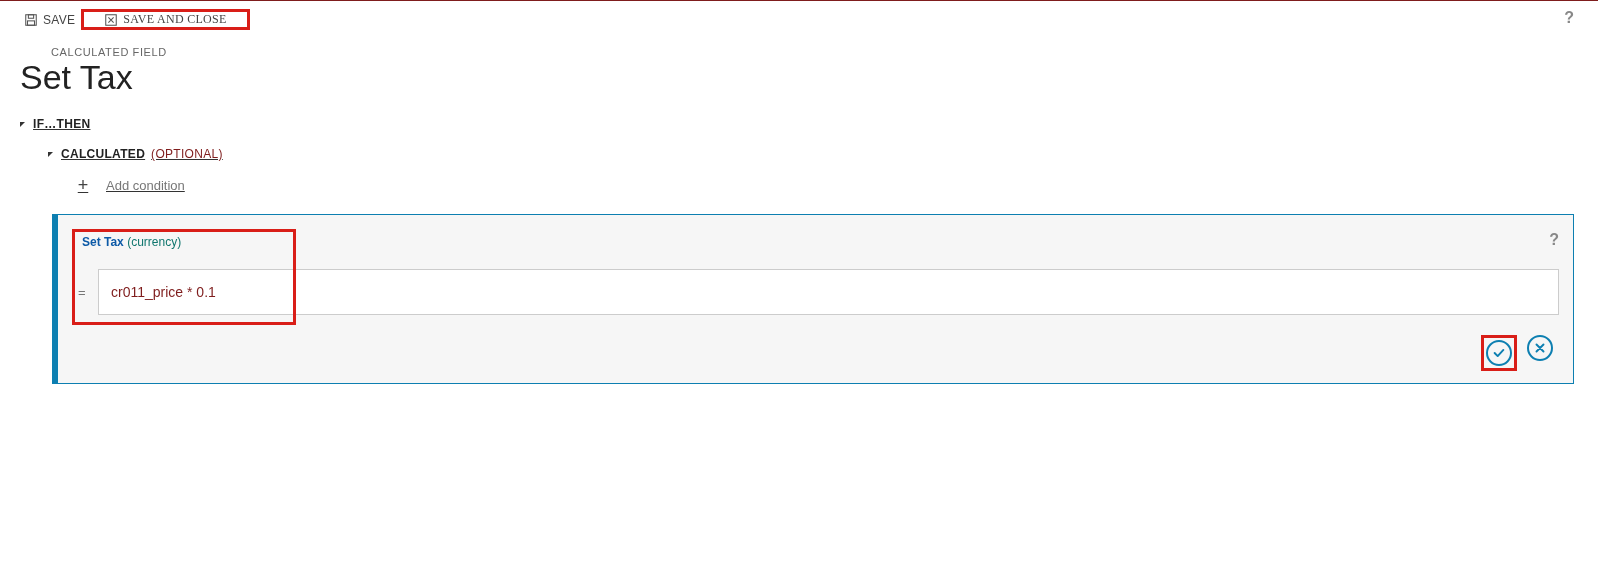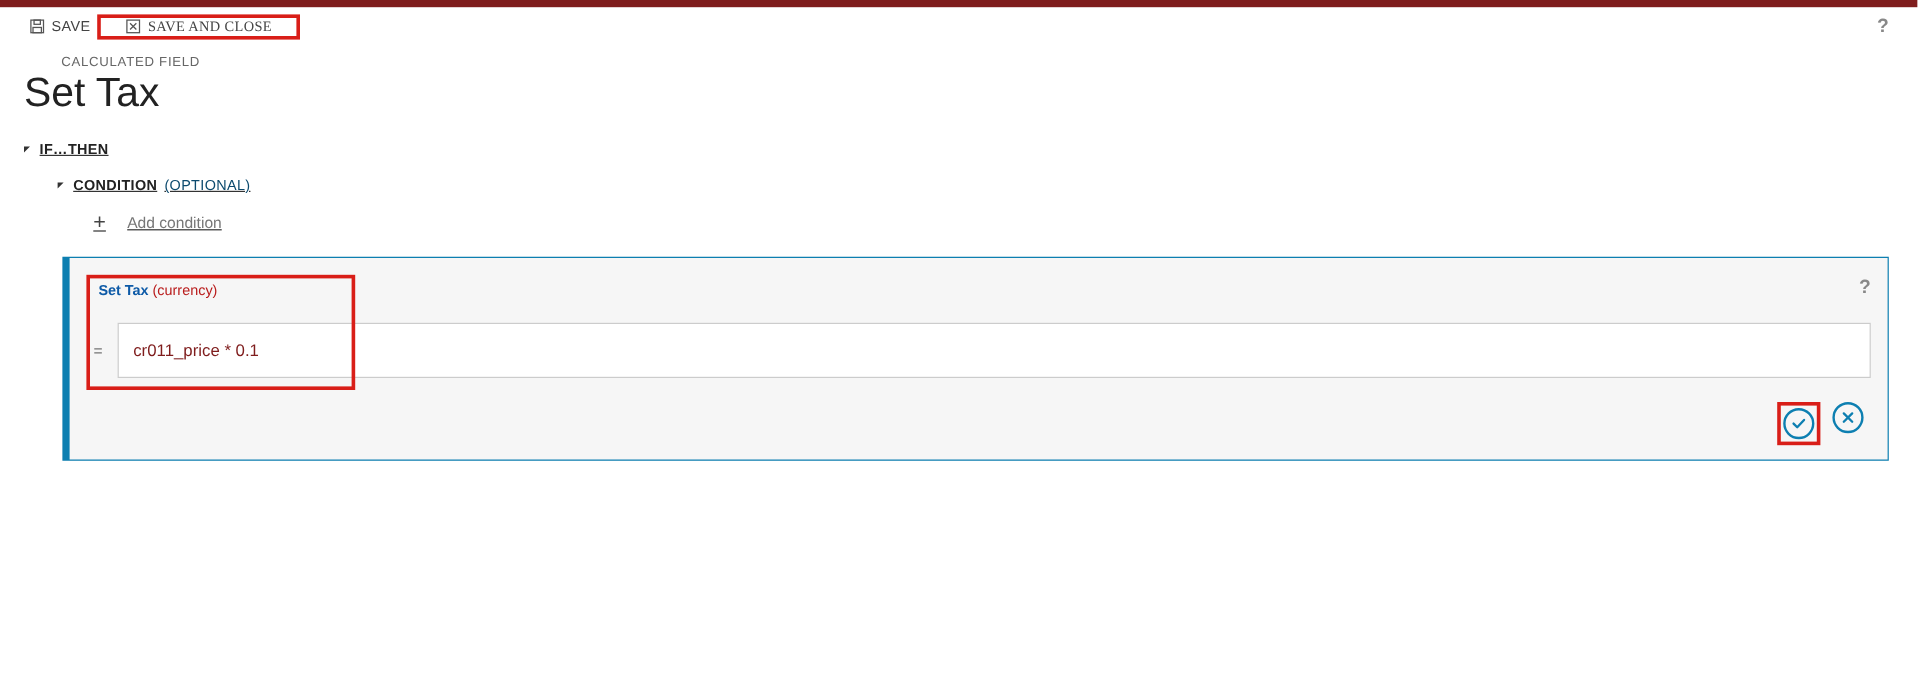--- a/index.html
+++ b/index.html
@@ -13,21 +13,21 @@
       color: #333;
       width: 1598px;
       height: 569px;
       overflow: hidden;
     }
     .toolbar {
       display: flex;
       align-items: center;
       padding: 6px 18px 0 18px;
       height: 32px;
-      border-top: 6px solid #7f1d1d;
+      border-top: 1px solid #7f1d1d;
       position: relative;
     }
     .toolbar-btn {
       display: inline-flex;
       align-items: center;
       gap: 5px;
       font-size: 12px;
       letter-spacing: 0.3px;
       color: #444;
       padding: 2px 6px;
@@ -74,21 +74,21 @@
       gap: 6px;
       padding: 10px 0 6px 0;
       font-size: 12px;
       letter-spacing: 0.3px;
       color: #222;
     }
     .section-header .label, .subsection-header .label {
       font-weight: 700;
     }
     .subsection-header .optional {
-      color: #0c4a6e;
+      color: #7f1d1d;
       font-weight: 400;
     }
     .caret {
       width: 0;
       height: 0;
       border-top: 5px solid #333;
       border-right: 5px solid transparent;
       transform: rotate(0deg);
       margin-right: 2px;
     }
@@ -133,21 +133,21 @@
     }
     .action-label-row {
       font-size: 12px;
       padding: 6px 0 20px 10px;
     }
     .action-label-row .prim {
       color: #0d5aa7;
       font-weight: 700;
     }
     .action-label-row .type {
-      color: #b91c1c;
+      color: #0f766e;
       font-weight: 400;
     }
     .formula-row {
       display: flex;
       align-items: center;
       gap: 10px;
       padding-left: 6px;
     }
     .equals {
       color: #777;
@@ -229,21 +229,21 @@
 
 <div class="section">
   <div class="section-header">
     <span class="caret"></span>
     <span class="label">IF…THEN</span>
   </div>
 
   <div class="subsection">
     <div class="subsection-header">
       <span class="caret"></span>
-      <span class="label">CONDITION</span>
+      <span class="label">CALCULATED</span>
       <span class="optional">(OPTIONAL)</span>
     </div>
     <div class="add-condition">
       <span class="plus">+</span>
       <span>Add condition</span>
     </div>
 
   </div>
 </div>
 

